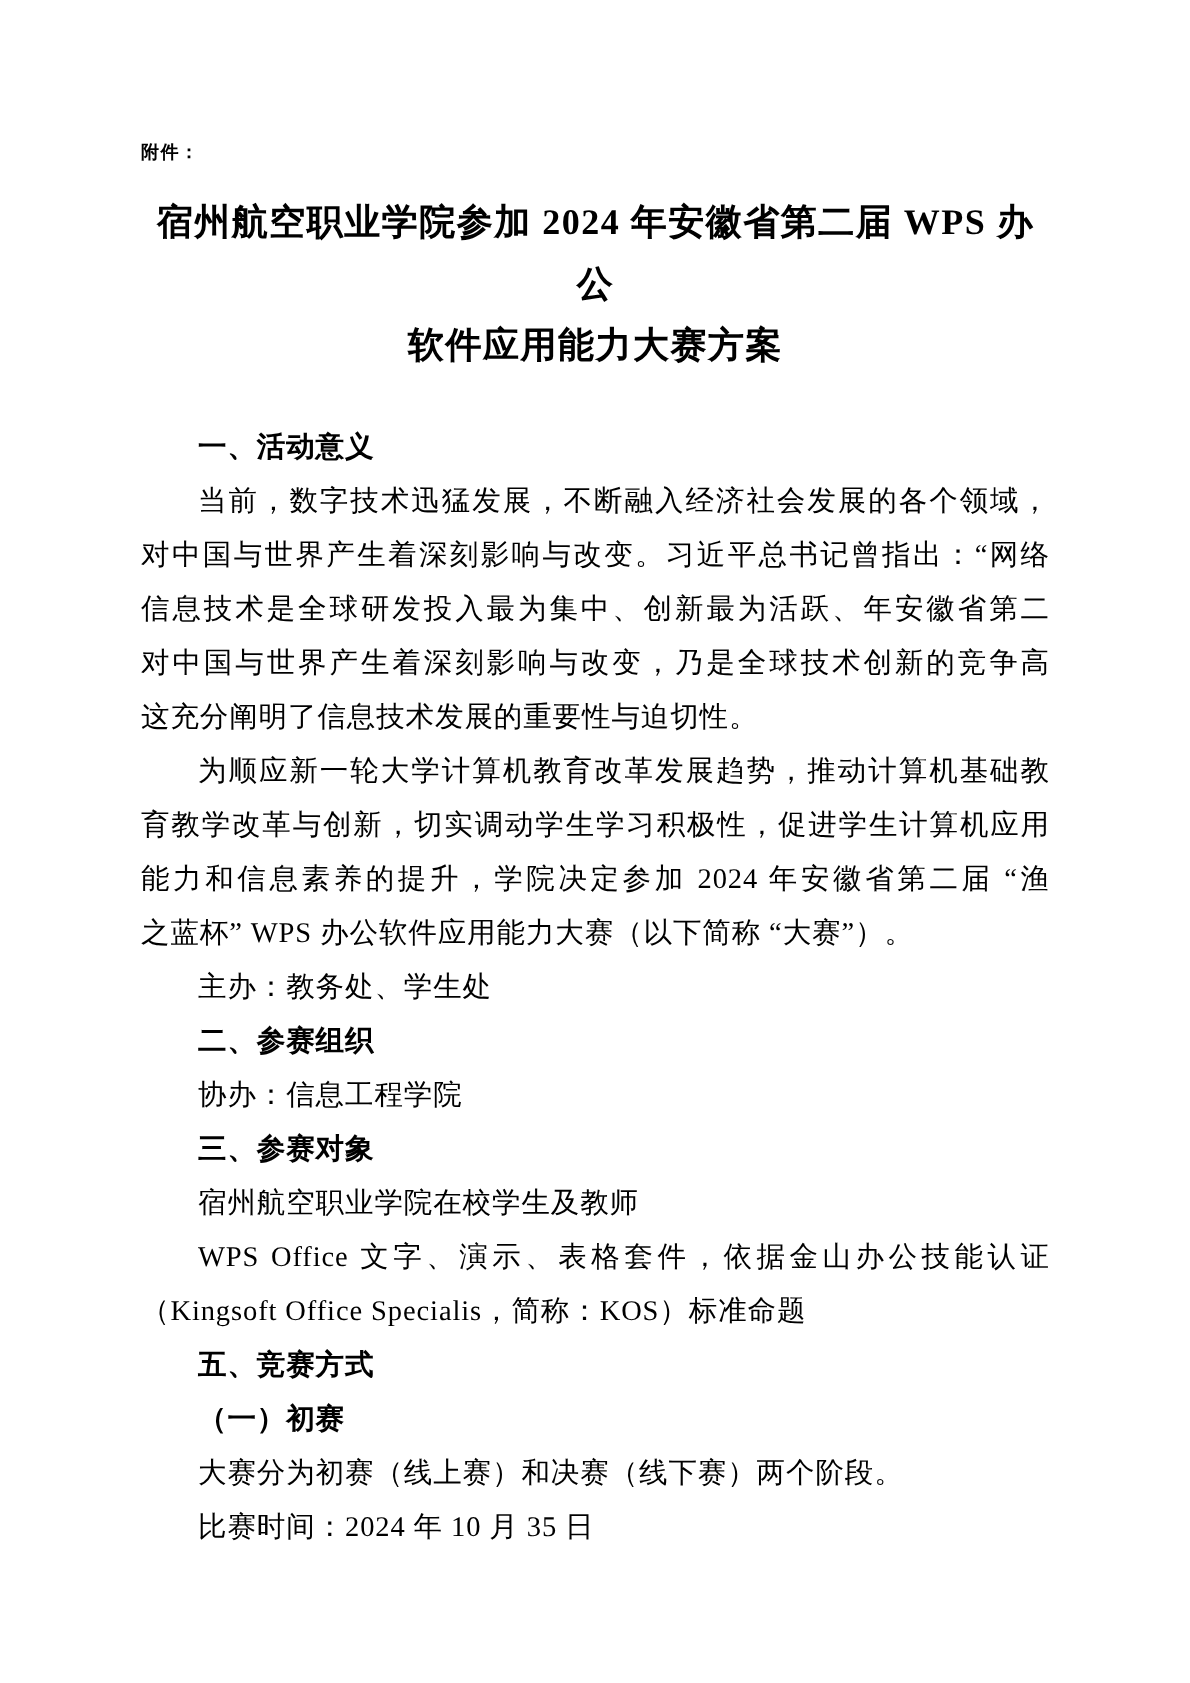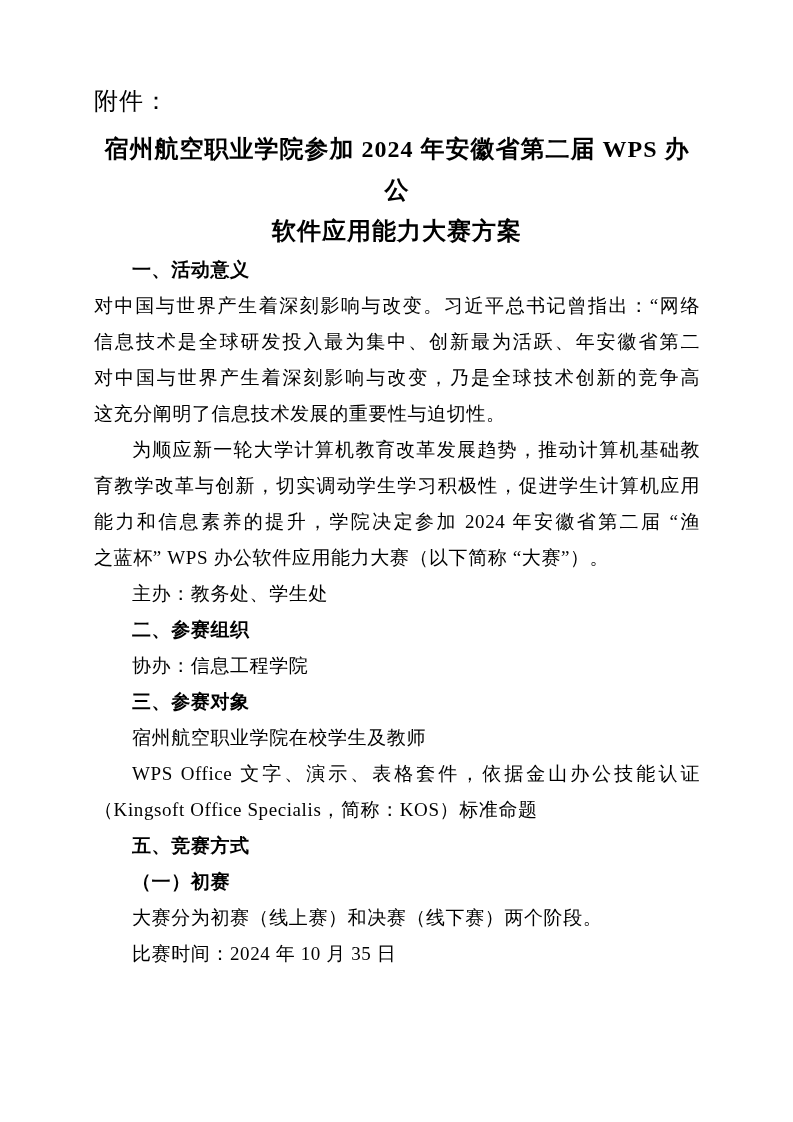--- a/index.html
+++ b/index.html
@@ -13,34 +13,35 @@
     height: 1122px;
     margin: 0 auto;
     background: #ffffff;
     color: #000000;
     font-family: "Liberation Serif", "DejaVu Serif", serif;
     box-sizing: border-box;
     padding: 88px 93px 0 94px;
     overflow: hidden;
   }
   .attachment {
-    font-size: 24px;
+    font-size: 12px;
     line-height: 26px;
-    font-weight: normal;
+    font-weight: bold;
     letter-spacing: 1px;
   }
   .doc-title {
     margin-top: 15px;
     font-size: 24px;
     line-height: 41px;
     font-weight: bold;
     text-align: center;
     letter-spacing: 1px;
   }
   .content {
+    margin-top: 29px;
     font-size: 19px;
     letter-spacing: 0.6px;
   }
   .line {
     height: 36px;
     line-height: 36px;
     overflow: hidden;
     white-space: nowrap;
   }
   .full {
@@ -65,20 +66,21 @@
   <div class="attachment">附件：</div>
 
   <div class="doc-title">
     <div>宿州航空职业学院参加 2024 年安徽省第二届 WPS 办公</div>
     <div>软件应用能力大赛方案</div>
   </div>
 
   <div class="content">
 
     <div class="line heading">一、活动意义</div>
+    <div class="line indent full">当前，数字技术迅猛发展，不断融入经济社会发展的各个领域，</div>
     <div class="line full">对中国与世界产生着深刻影响与改变。习近平总书记曾指出：“网络</div>
     <div class="line full">信息技术是全球研发投入最为集中、创新最为活跃、年安徽省第二届、</div>
     <div class="line full">对中国与世界产生着深刻影响与改变，乃是全球技术创新的竞争高地。”</div>
     <div class="line">这充分阐明了信息技术发展的重要性与迫切性。</div>
     <div class="line indent full">为顺应新一轮大学计算机教育改革发展趋势，推动计算机基础教</div>
     <div class="line full">育教学改革与创新，切实调动学生学习积极性，促进学生计算机应用</div>
     <div class="line full">能力和信息素养的提升，学院决定参加 2024 年安徽省第二届 “渔</div>
     <div class="line">之蓝杯” WPS 办公软件应用能力大赛（以下简称 “大赛”）。</div>
 
     <div class="line indent">主办：教务处、学生处</div>

